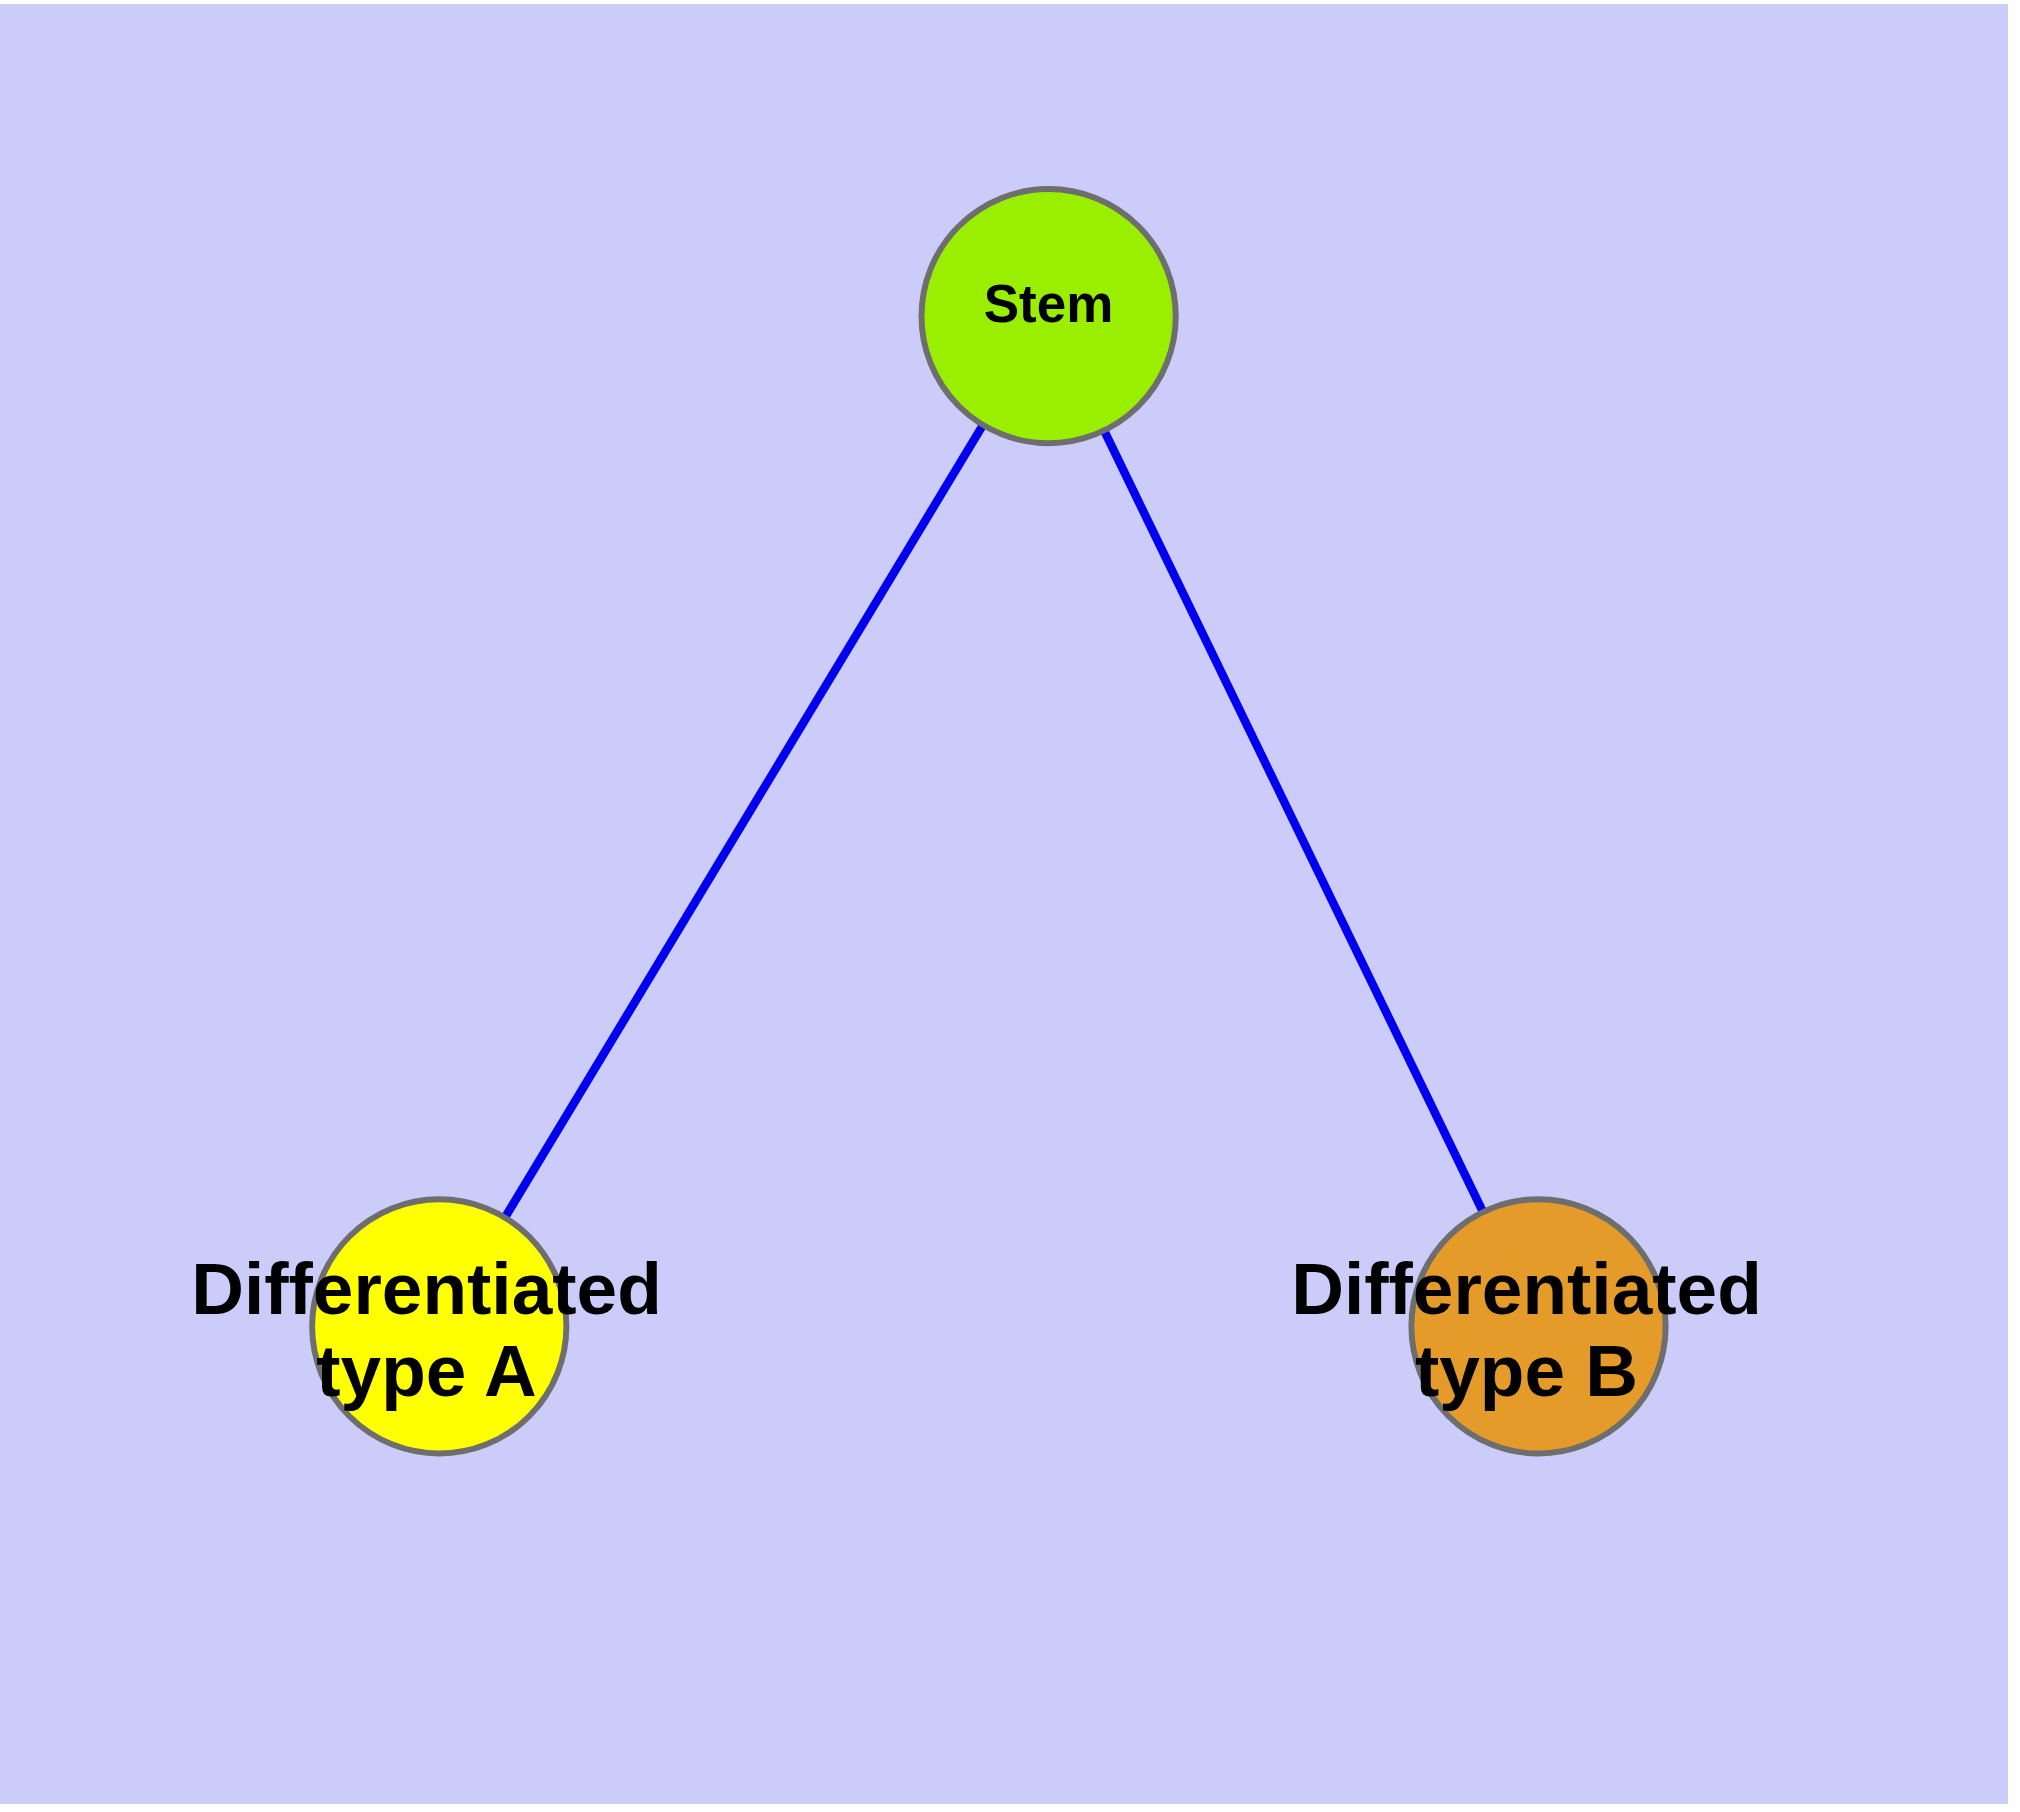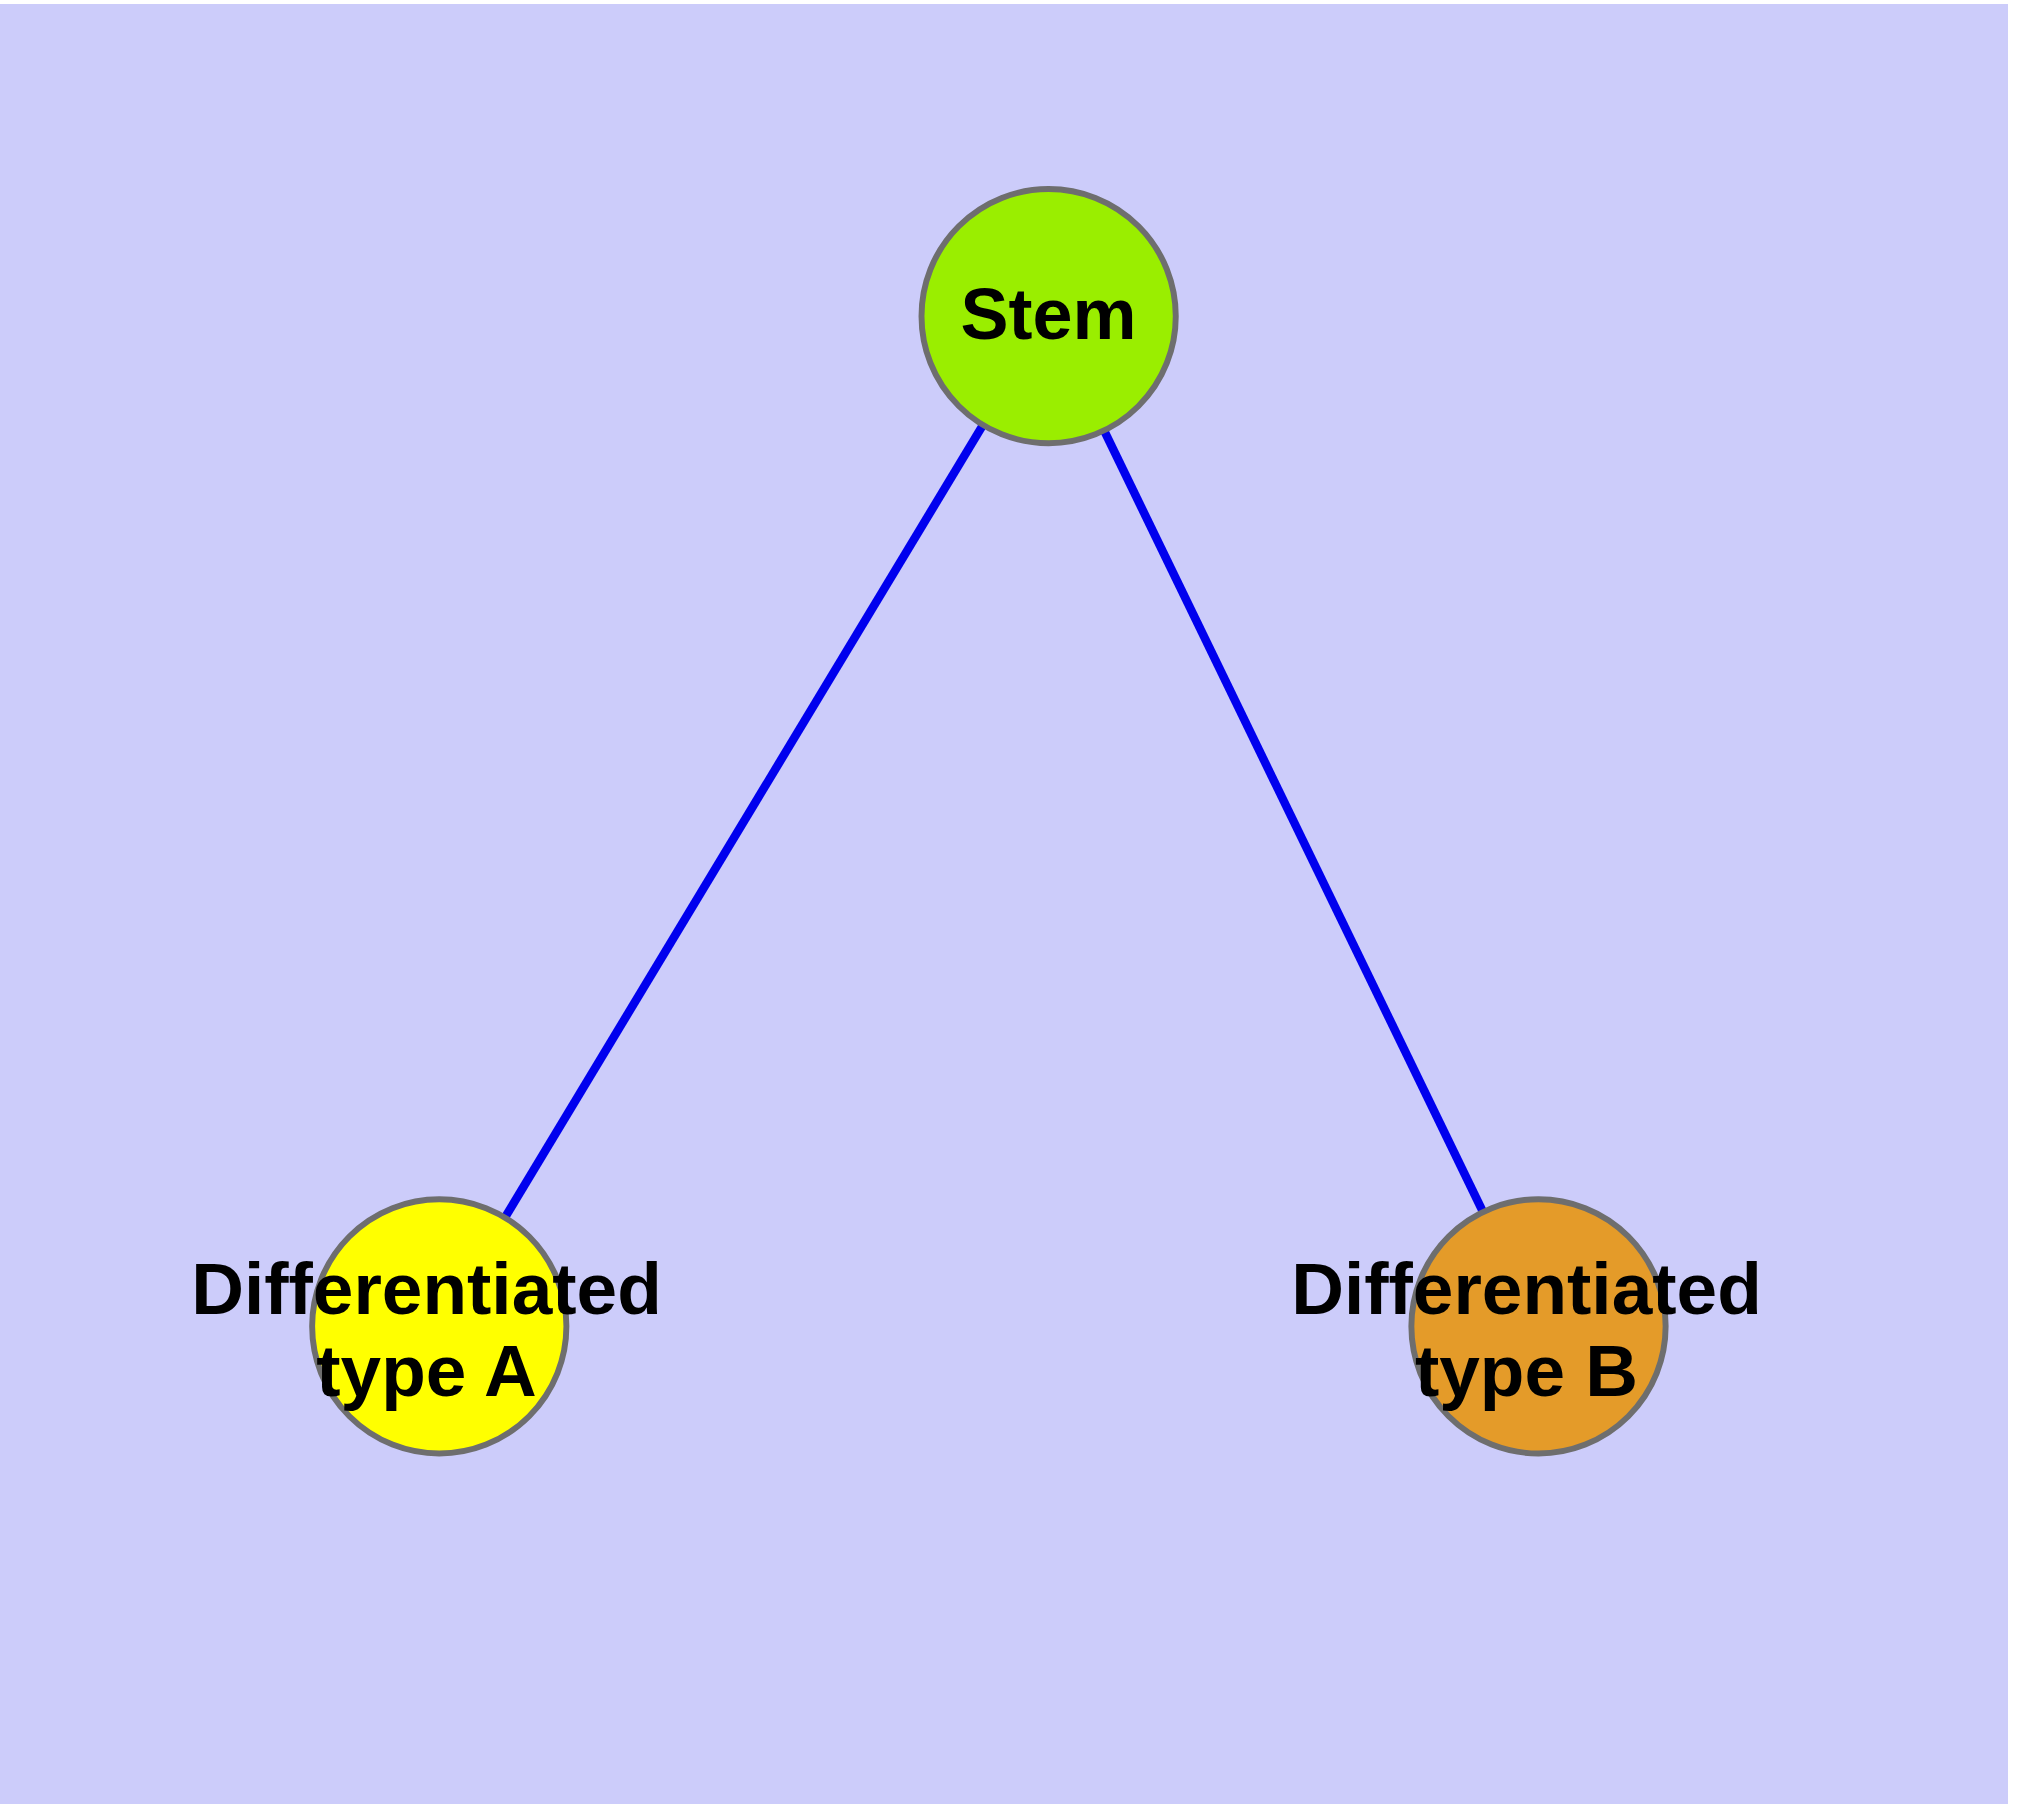--- a/index.html
+++ b/index.html
@@ -34,21 +34,21 @@
     position: absolute;
     text-align: center;
     color: #000000;
     font-weight: bold;
     line-height: 1.12;
     white-space: pre;
     pointer-events: none;
     -webkit-font-smoothing: antialiased;
   }
   .label-stem {
-    font-size: 72px;
+    font-size: 53px;
     left: 794px;
     top: 274px;
     width: 509px;
   }
   .label-a {
     font-size: 73px;
     left: 164px;
     top: 1248px;
     width: 525px;
   }

